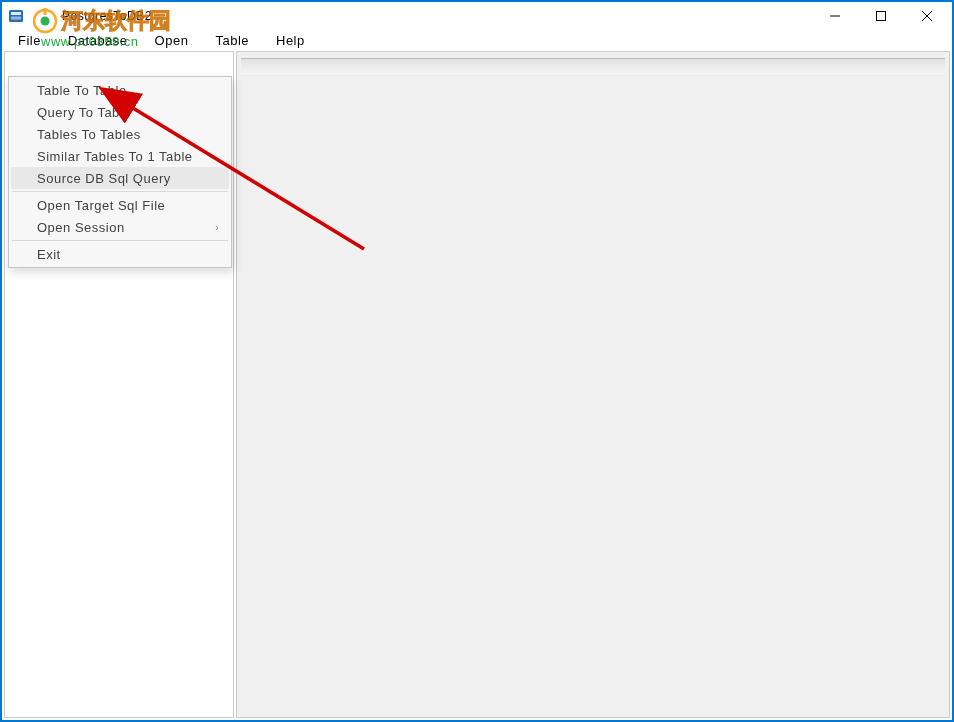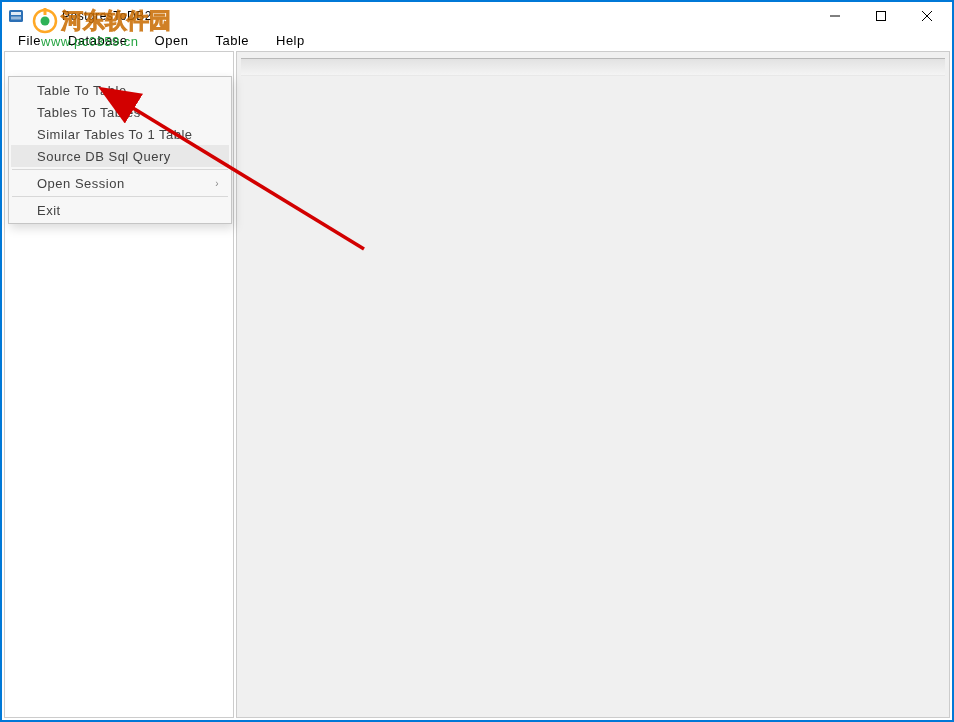--- a/index.html
+++ b/index.html
@@ -220,24 +220,26 @@
 
 <div class="content-area">
   <div class="left-panel"></div>
   <div class="right-panel">
     <div class="right-panel-inner-bar"></div>
   </div>
 </div>
 
 <div class="dropdown-menu" id="file-dropdown">
     <div class="dropdown-item">Table To Table</div>
+    <div class="dropdown-item">Query To Table</div>
     <div class="dropdown-item">Tables To Tables</div>
     <div class="dropdown-item">Similar Tables To 1 Table</div>
     <div class="dropdown-item highlighted">Source DB Sql Query</div>
     <div class="dropdown-separator"></div>
+    <div class="dropdown-item">Open Target Sql File</div>
     <div class="dropdown-item">Open Session<span class="submenu-arrow">›</span></div>
     <div class="dropdown-separator"></div>
     <div class="dropdown-item">Exit</div>
   </div>
 
 <svg class="annotation-arrow" width="400" height="260">
   <defs>
     <marker id="arrowhead" markerWidth="12" markerHeight="10" refX="2" refY="5" orient="auto">
       <polygon points="0 0, 12 5, 0 10" fill="#d20000"></polygon>
     </marker>

